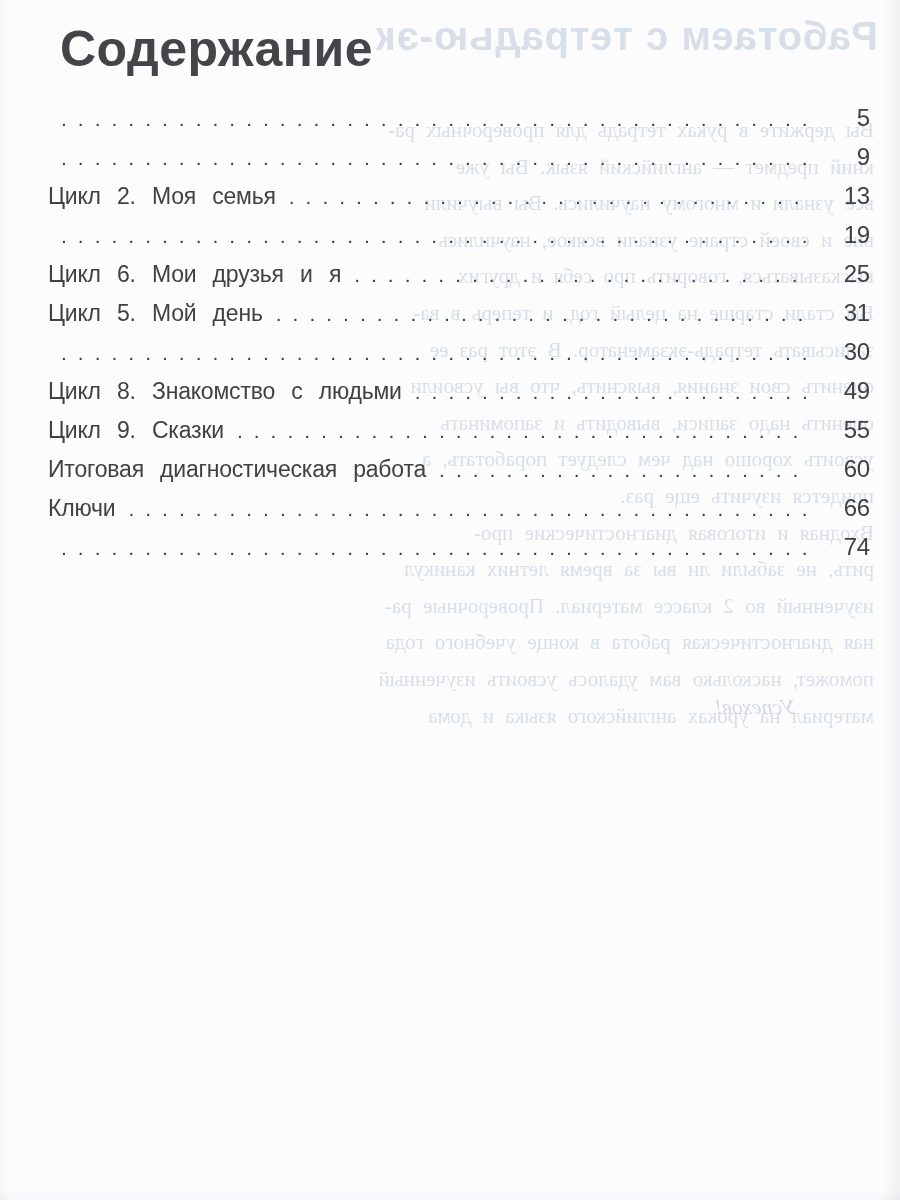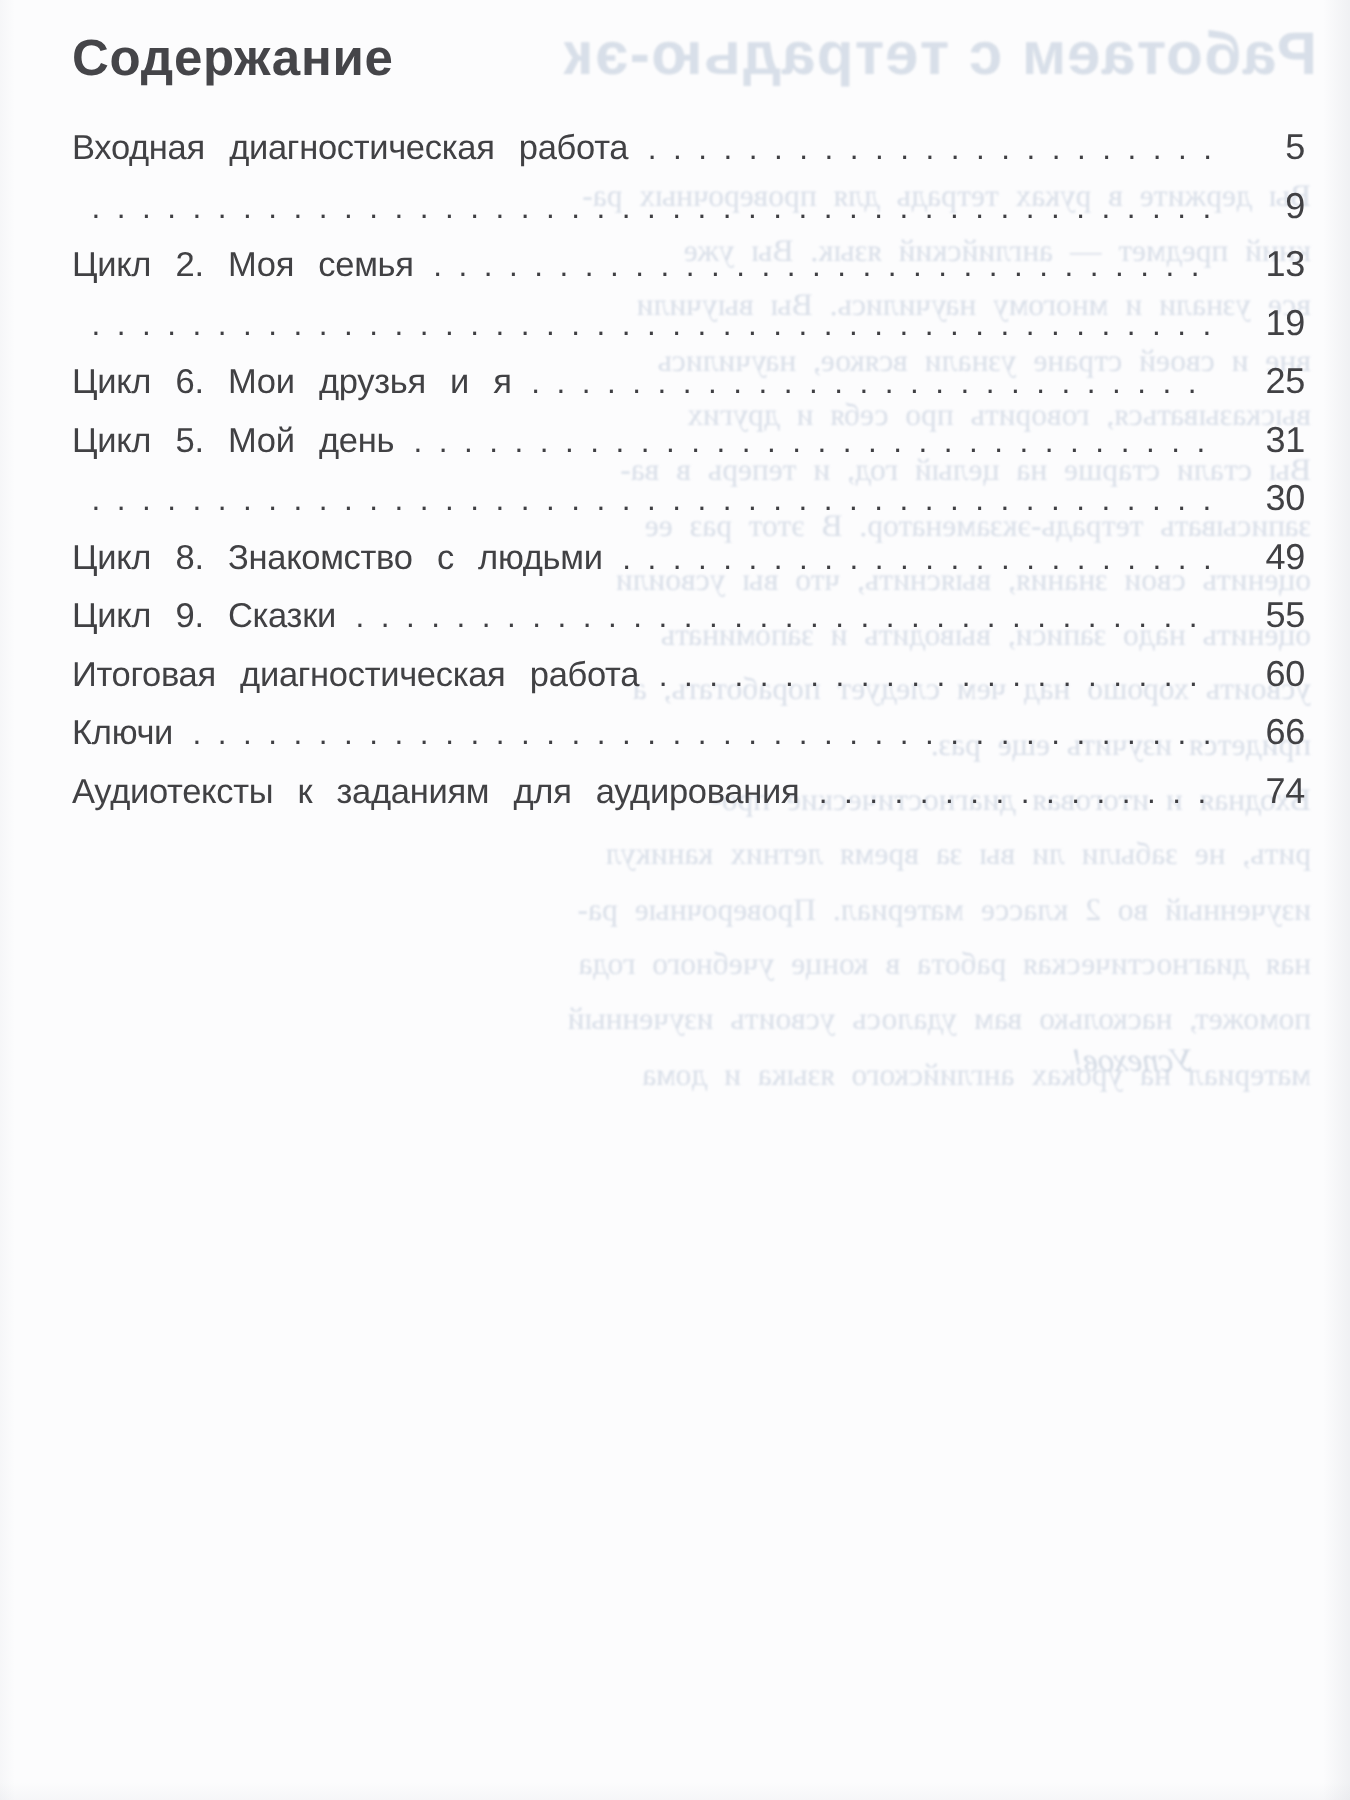--- a/index.html
+++ b/index.html
@@ -45,23 +45,23 @@
     position:absolute;top:694px;left:104px;
     font-family:"Liberation Serif",serif;
     font-style:italic;
     font-size:22px;
     color:rgba(150,168,192,0.40);
   }
 
   
   .content{position:relative;z-index:2;padding:20px 30px 0 48px;}
   .title{
-    font-size:34px;font-weight:bold;
+    font-size:50px;font-weight:bold;
     color:#454549;letter-spacing:0.5px;
-    margin:0 0 26px 0;
+    margin:0 0 26px 12px;
   }
   .toc{display:block;}
   .toc-row{
     display:flex;align-items:baseline;
     height:39px;
     font-size:23px;color:#414144;
     letter-spacing:-0.2px;
   }
   .toc-label{white-space:nowrap;word-spacing:10px;flex:0 0 auto;}
   .leader{
@@ -107,21 +107,20 @@
       </div>
     <div class="ghost-signoff">Успехов!</div>
   </div>
 
   <div class="content">
     <h1 class="title">Содержание</h1>
 
     <div class="toc">
 
       <div class="toc-row">
-        <span class="toc-label">Входная диагностическая работа</span>
         <span class="leader">............................................................</span>
         <span class="toc-page">5</span>
       </div>
 
       <div class="toc-row">
         <span class="leader">............................................................</span>
         <span class="toc-page">9</span>
       </div>
 
       <div class="toc-row">
@@ -171,20 +170,19 @@
         <span class="toc-page">60</span>
       </div>
 
       <div class="toc-row">
         <span class="toc-label">Ключи</span>
         <span class="leader">............................................................</span>
         <span class="toc-page">66</span>
       </div>
 
       <div class="toc-row">
-        <span class="toc-label">Аудиотексты к заданиям для аудирования</span>
         <span class="leader">............................................................</span>
         <span class="toc-page">74</span>
       </div>
 
     </div>
   </div>
 </div>
 
 </body></html>

